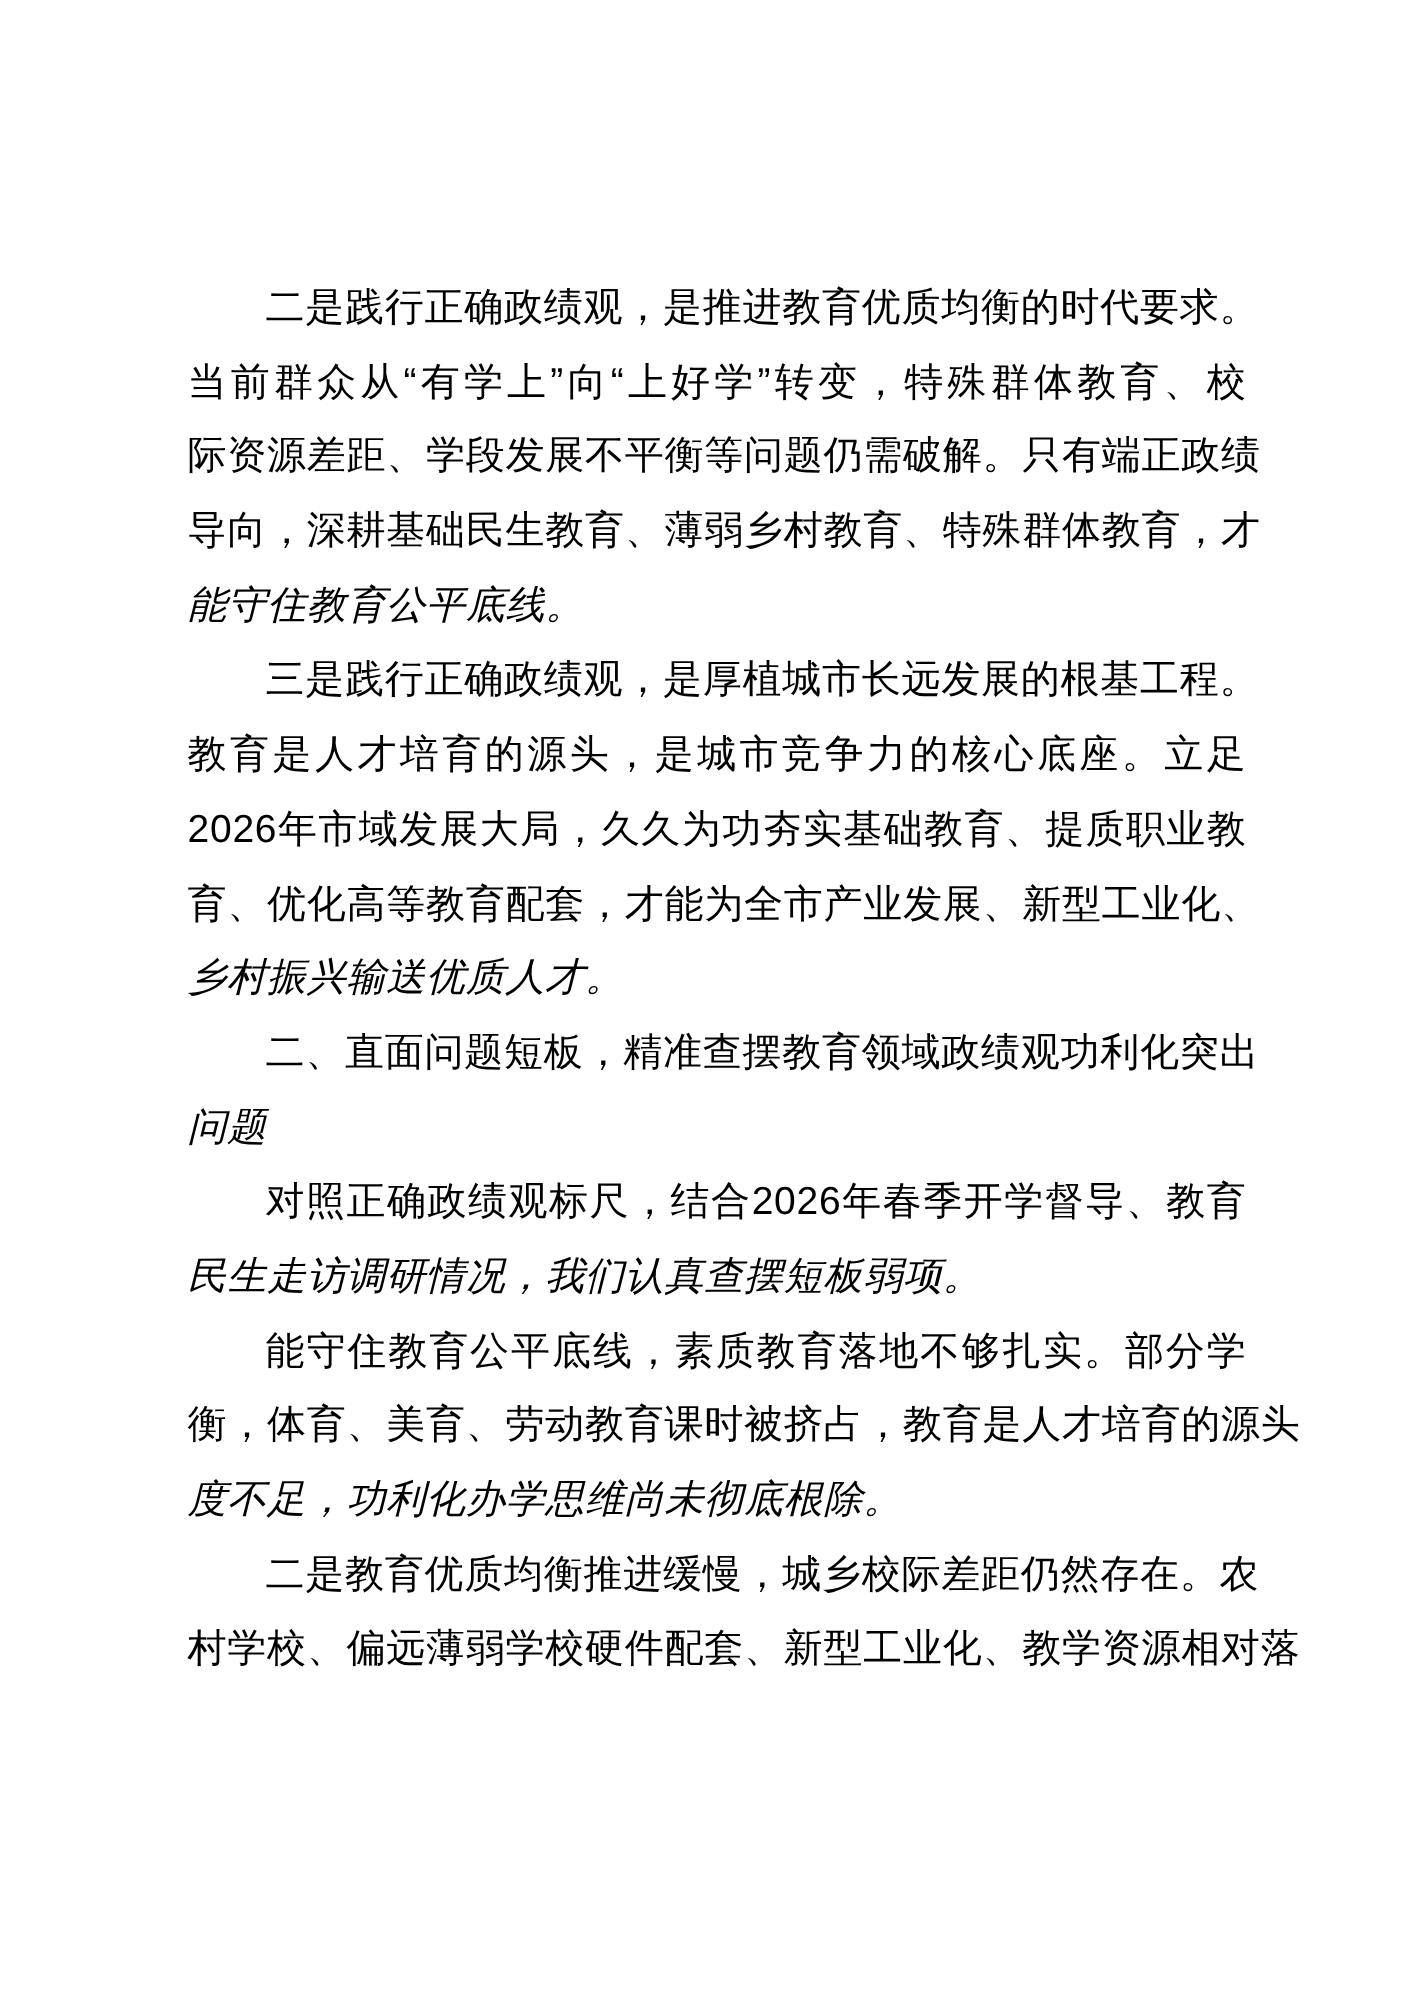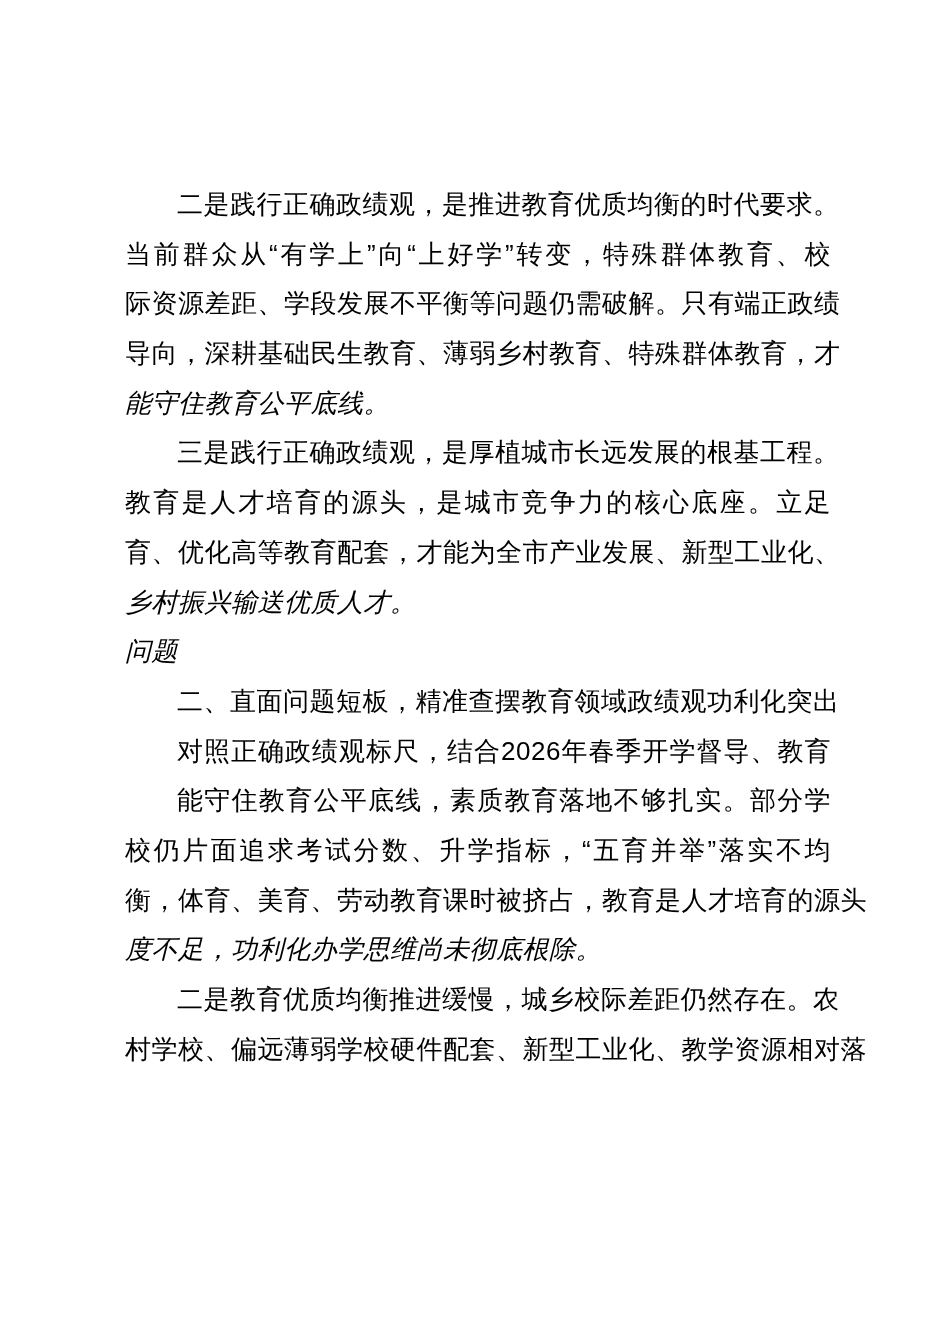--- a/index.html
+++ b/index.html
@@ -49,25 +49,26 @@
 
 <div class="page">
   <div class="text-block">
       <div class="line indent">二是践行正确政绩观，是推进教育优质均衡的时代要求。</div>
       <div class="line">当前群众从“有学上”向“上好学”转变，特殊群体教育、校</div>
       <div class="line">际资源差距、学段发展不平衡等问题仍需破解。只有端正政绩</div>
       <div class="line">导向，深耕基础民生教育、薄弱乡村教育、特殊群体教育，才</div>
       <div class="line para-end">能守住教育公平底线。</div>
       <div class="line indent">三是践行正确政绩观，是厚植城市长远发展的根基工程。</div>
       <div class="line">教育是人才培育的源头，是城市竞争力的核心底座。立足</div>
+      <div class="line">2026年市域发展大局，久久为功夯实基础教育、提质职业教</div>
       <div class="line">育、优化高等教育配套，才能为全市产业发展、新型工业化、</div>
       <div class="line para-end">乡村振兴输送优质人才。</div>
+      <div class="line indent">二、直面问题短板，精准查摆教育领域政绩观功利化突出</div>
       <div class="line para-end">问题</div>
-      <div class="line indent">二、直面问题短板，精准查摆教育领域政绩观功利化突出</div>
       <div class="line indent">对照正确政绩观标尺，结合2026年春季开学督导、教育</div>
+      <div class="line para-end">民生走访调研情况，我们认真查摆短板弱项。</div>
       <div class="line indent">能守住教育公平底线，素质教育落地不够扎实。部分学</div>
-      <div class="line">校仍片面追求考试分数、升学指标，“五育并举”落实不均</div>
       <div class="line">衡，体育、美育、劳动教育课时被挤占，教育是人才培育的源头</div>
       <div class="line para-end">度不足，功利化办学思维尚未彻底根除。</div>
       <div class="line indent">二是教育优质均衡推进缓慢，城乡校际差距仍然存在。农</div>
       <div class="line">村学校、偏远薄弱学校硬件配套、新型工业化、教学资源相对落</div>
     </div>
 </div>
 
 </body></html>

